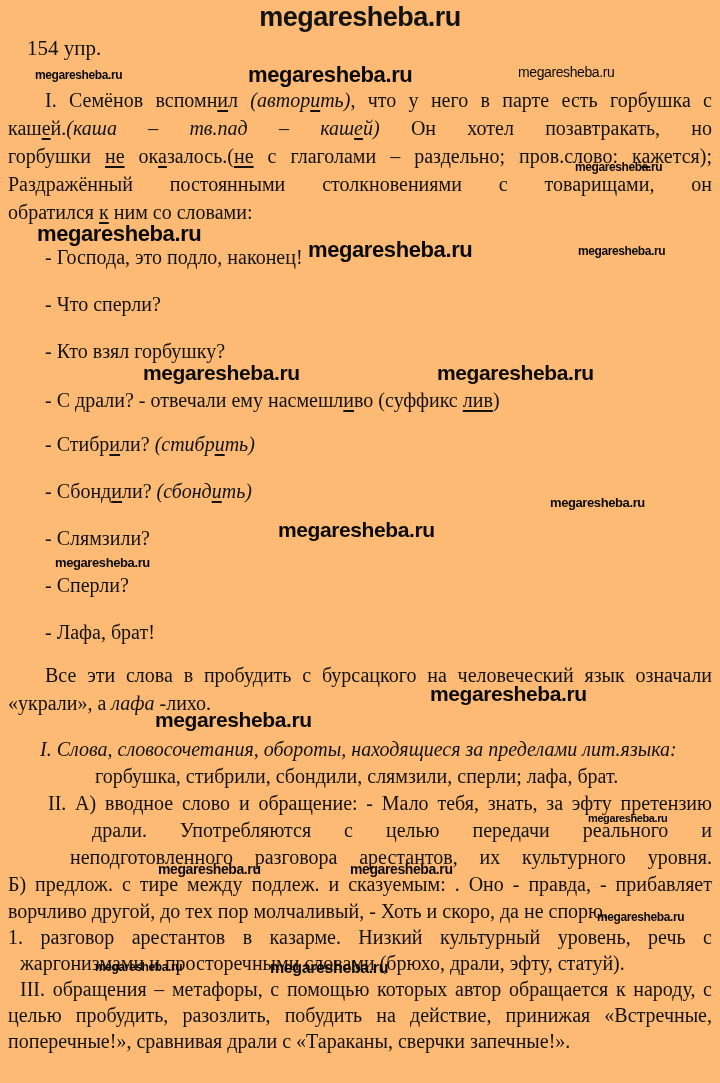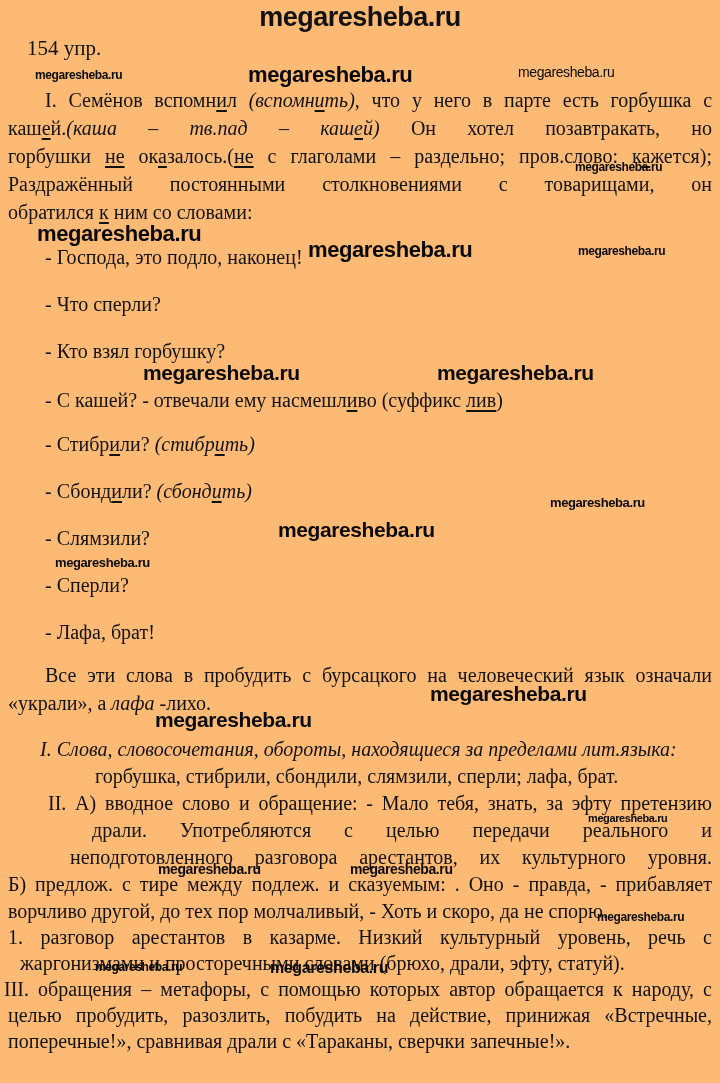--- a/index.html
+++ b/index.html
@@ -52,46 +52,46 @@
 </style>
 </head>
 <body>
 
 <div class="page">
   <div class="site-header">megaresheba.ru</div>
 
   <div class="exercise">154 упр.</div>
 
   <div>
-      <div class="line just" style="top: 88px; left: 8px; text-indent: 37px;"><span>І. Семёнов вспомн</span><span class="u">и</span><span>л </span><span class="i">(вспомн</span><span class="i u">и</span><span class="i">ть)</span><span>, что у него в парте есть горбушка с</span></div>
+      <div class="line just" style="top: 88px; left: 8px; text-indent: 37px;"><span>І. Семёнов вспомн</span><span class="u">и</span><span>л </span><span class="i">(автор</span><span class="i u">и</span><span class="i">ть)</span><span>, что у него в парте есть горбушка с</span></div>
       <div class="line just" style="top: 116px; left: 8px;"><span>каш</span><span class="u">е</span><span>й.</span><span class="i">(каша – тв.пад – каш</span><span class="i u">е</span><span class="i">й)</span><span> Он хотел позавтракать, но</span></div>
       <div class="line just" style="top: 144px; left: 8px;"><span>горбушки </span><span class="u">не</span><span> ок</span><span class="u">а</span><span>залось.(</span><span class="u">не</span><span> с глаголами – раздельно; пров.слово: к</span><span class="u">а</span><span>жется);</span></div>
       <div class="line just" style="top: 172px; left: 8px;"><span>Раздражённый постоянными столкновениями с товарищами, он</span></div>
       <div class="line" style="top: 200px; left: 8px;"><span>обратился </span><span class="u">к</span><span> ним со словами:</span></div>
       <div class="line" style="top: 245px; left: 45px;"><span>- Господа, это подло, наконец!</span></div>
       <div class="line" style="top: 292px; left: 45px;"><span>- Что сперли?</span></div>
       <div class="line" style="top: 339px; left: 45px;"><span>- Кто взял горбушку?</span></div>
-      <div class="line" style="top: 388px; left: 45px;"><span>- С кашей? - отвечали ему насмешл</span><span class="u">и</span><span>во (суффикс </span><span class="u">лив</span><span>)</span></div>
+      <div class="line" style="top: 388px; left: 45px;"><span>- С драли? - отвечали ему насмешл</span><span class="u">и</span><span>во (суффикс </span><span class="u">лив</span><span>)</span></div>
       <div class="line" style="top: 432px; left: 45px;"><span>- Стибр</span><span class="u">и</span><span>ли? </span><span class="i">(стибр</span><span class="i u">и</span><span class="i">ть)</span></div>
       <div class="line" style="top: 479px; left: 45px;"><span>- Сбонд</span><span class="u">и</span><span>ли? </span><span class="i">(сбонд</span><span class="i u">и</span><span class="i">ть)</span></div>
       <div class="line" style="top: 526px; left: 45px;"><span>- Слямзили?</span></div>
       <div class="line" style="top: 573px; left: 45px;"><span>- Сперли?</span></div>
       <div class="line" style="top: 620px; left: 45px;"><span>- Лафа, брат!</span></div>
       <div class="line just" style="top: 663px; left: 8px; text-indent: 37px;"><span>Все эти слова в пробудить с бурсацкого на человеческий язык означали</span></div>
       <div class="line" style="top: 691px; left: 8px;"><span>«украли», а </span><span class="i">лафа</span><span> -лихо.</span></div>
       <div class="line" style="top: 737px; left: 40px; font-style: italic;"><span>I. Слова, словосочетания, обороты, находящиеся за пределами лит.языка:</span></div>
       <div class="line" style="top: 764px; left: 95px;"><span>горбушка, стибрили, сбондили, слямзили, сперли; лафа, брат.</span></div>
       <div class="line just" style="top: 791px; left: 48px;"><span>II. А) вводное слово и обращение: - Мало тебя, знать, за эфту претензию</span></div>
       <div class="line just" style="top: 818px; left: 92px;"><span>драли. Употребляются с целью передачи реального и</span></div>
       <div class="line just" style="top: 845px; left: 70px;"><span>неподготовленного разговора арестантов, их культурного уровня.</span></div>
       <div class="line just" style="top: 872px; left: 8px;"><span>Б) предлож. с тире между подлеж. и сказуемым: . Оно - правда, - прибавляет</span></div>
       <div class="line" style="top: 899px; left: 8px;"><span>ворчливо другой, до тех пор молчаливый, - Хоть и скоро, да не спорю.</span></div>
       <div class="line just" style="top: 925px; left: 8px;"><span>1. разговор арестантов в казарме. Низкий культурный уровень, речь с</span></div>
       <div class="line" style="top: 951px; left: 20px;"><span>жаргонизмами и просторечными словами (брюхо, драли, эфту, статуй).</span></div>
-      <div class="line just" style="top: 977px; left: 4px;"><span>III. обращения – метафоры, с помощью которых автор обращается к народу, с</span></div>
+      <div class="line just" style="top: 977px; left: 20px;"><span>III. обращения – метафоры, с помощью которых автор обращается к народу, с</span></div>
       <div class="line just" style="top: 1003px; left: 8px;"><span>целью пробудить, разозлить, побудить на действие, принижая «Встречные,</span></div>
       <div class="line" style="top: 1029px; left: 8px;"><span>поперечные!», сравнивая драли с «Тараканы, сверчки запечные!».</span></div>
     </div>
 
   <div>
       <span class="wm" style="top: 68px; left: 35px; font-size: 12px; font-weight: 700;">megaresheba.ru</span>
       <span class="wm" style="top: 62px; left: 248px; font-size: 22px; font-weight: 700;">megaresheba.ru</span>
       <span class="wm" style="top: 64px; left: 518px; font-size: 14px; font-weight: 400;">megaresheba.ru</span>
       <span class="wm" style="top: 160px; left: 575px; font-size: 12px; font-weight: 700;">megaresheba.ru</span>
       <span class="wm" style="top: 221px; left: 37px; font-size: 22px; font-weight: 700;">megaresheba.ru</span>

